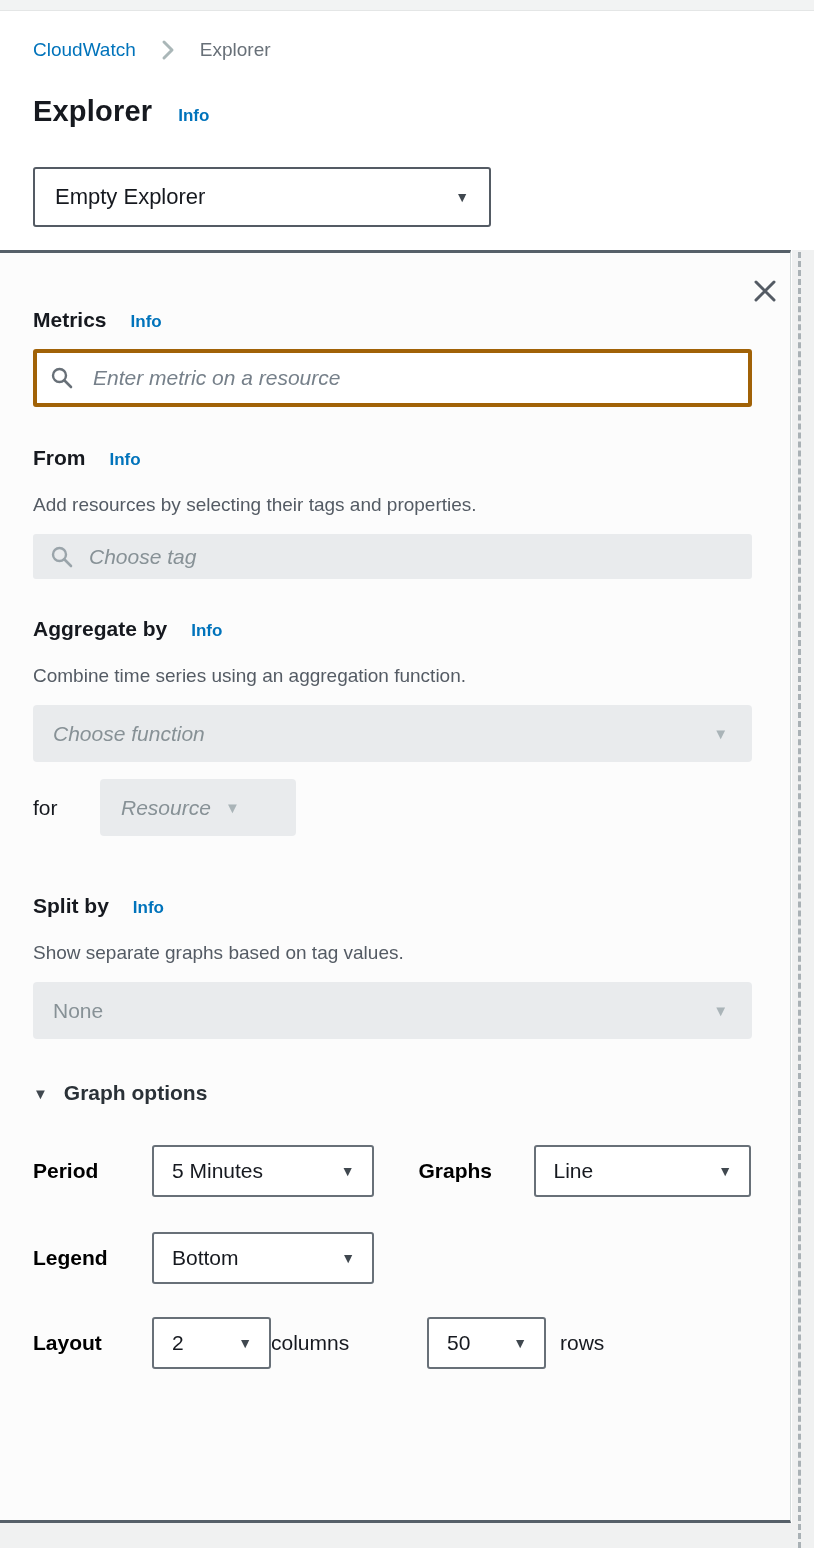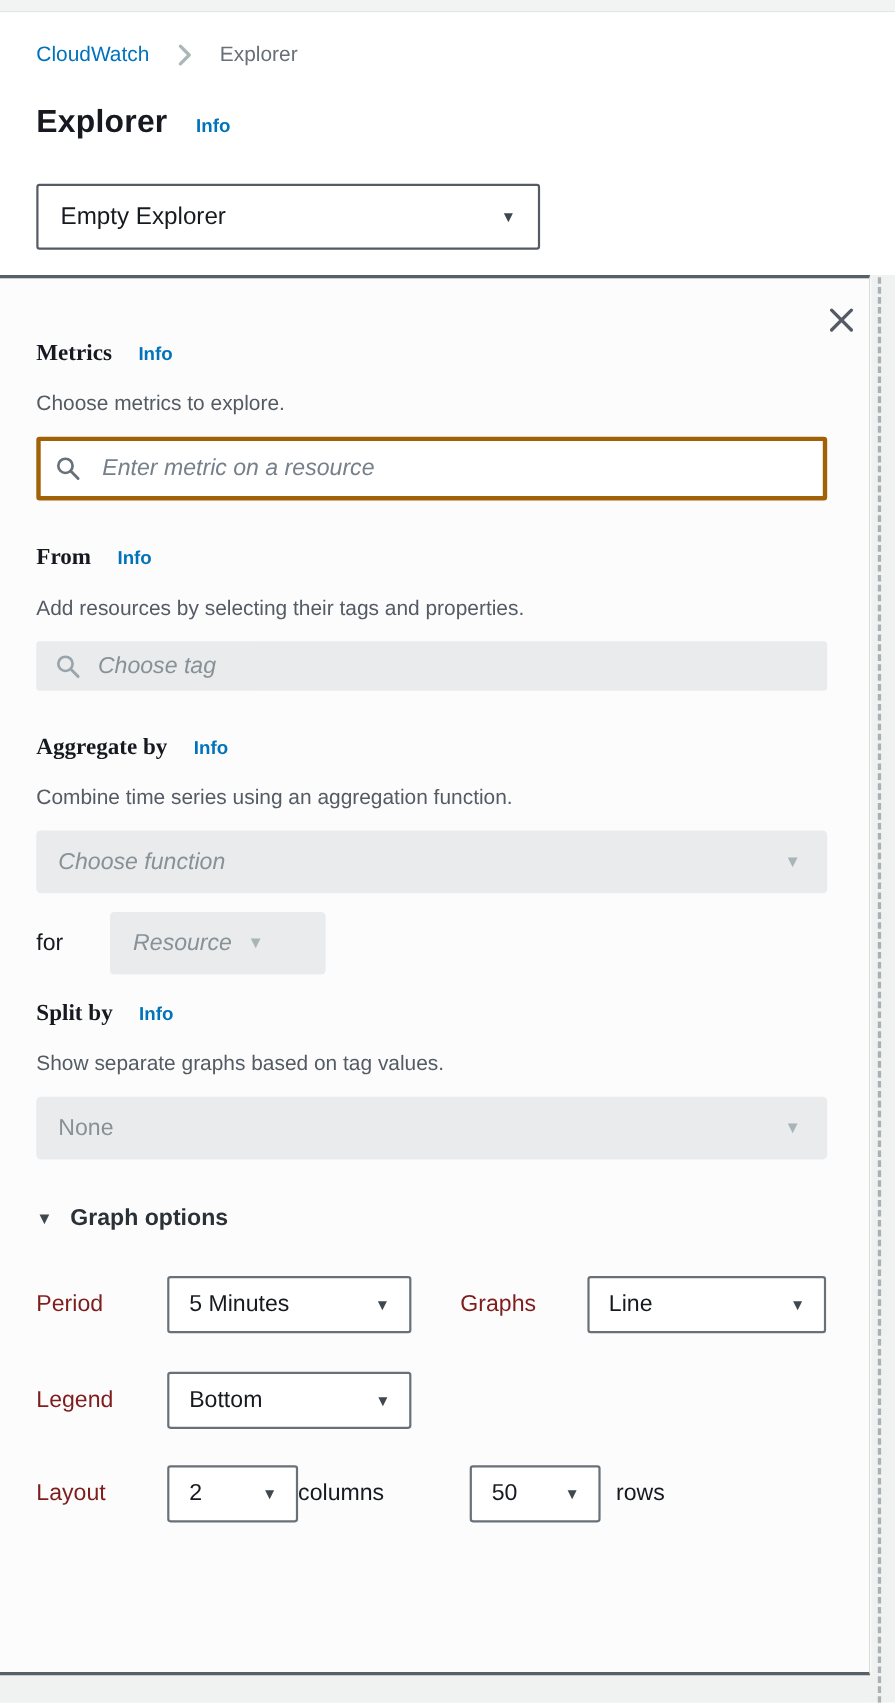--- a/index.html
+++ b/index.html
@@ -58,27 +58,27 @@
     background:#f0f1f1;
   }
 
   .close-btn {
     position:absolute; top:24px; right:10px; width:30px; height:30px;
     display:flex; align-items:center; justify-content:center;
     background:transparent; border:none; cursor:pointer;
   }
 
   .sec-heading { display:flex; align-items:baseline; gap:24px; }
-  .sec-heading h2 { font-size:21px; font-weight:700; color:#16191f;font-family:Liberation Serif, serif; }
+  .sec-heading h2 { font-size:21px; font-weight:700; color:#16191f; }
   .sec-desc { font-size:19px; color:#545b64; margin-top:23px; line-height:24px; }
 
   .m-metrics { margin-top:55px; }
   .m-from { margin-top:39px; }
   .m-agg { margin-top:38px; }
-  .m-split { margin-top:22px; }
+  .m-split { margin-top:58px; }
 
   .search-wrap { position:relative; margin-top:17px; width:719px; }
   .search-input {
     width:100%; height:58px; border:4px solid #a16207; border-radius:3px;
     background:#ffffff; font-family:"Liberation Sans", sans-serif;
     font-size:21px; color:#16191f; padding:0 18px 0 56px; outline:none;
   }
   .search-input::placeholder { font-style:italic; color:#76808a; opacity:1; }
   .search-wrap.disabled .search-input {
     border:none; background:#e9ebed; height:45px;
@@ -104,21 +104,21 @@
 
   .graph-opt-head {
     margin-top:40px; display:flex; align-items:center; gap:16px; cursor:pointer;
     font-size:21px; font-weight:700; color:#2a3137; height:28px;
   }
 
   .opt-row { display:flex; align-items:center; }
   .row-1 { margin-top:38px; }
   .row-2 { margin-top:35px; }
   .row-3 { margin-top:33px; }
-  .opt-label { font-size:21px; color:#7f1d1d; width:119px; flex:0 0 auto; }
+  .opt-label { font-size:21px; color:#000000; width:119px; flex:0 0 auto;font-weight:bold; }
   .opt-select {
     height:52px; border:2px solid #687078; border-radius:3px; background:#fff;
     display:flex; align-items:center; justify-content:space-between;
     padding:0 17px 0 18px; font-size:21px; color:#16191f; cursor:pointer;
   }
   .w-220 { width:222px; }
   .w-218 { width:218px; }
   .w-119 { width:119px; }
   .lbl-graphs { width:115px; margin-left:45px; }
   .unit-label { font-size:21px; color:#16191f; }
@@ -164,21 +164,20 @@
       <svg width="28" height="28" viewBox="0 0 28 28">
           <path d="M5 5 L23 23 M23 5 L5 23" stroke="#545b64" stroke-width="3" stroke-linecap="round" fill="none"></path>
         </svg>
     </span>
   </button>
 
   <div class="sec-heading m-metrics">
     <h2>Metrics</h2>
     <a class="info-link">Info</a>
   </div>
-  <p class="sec-desc">Choose metrics to explore.</p>
   <div class="search-wrap">
     <span class="search-icon-pos">
       <svg width="24" height="24" viewBox="0 0 24 24">
           <circle cx="9.5" cy="9.5" r="6.5" fill="none" stroke="#687078" stroke-width="2.4"></circle>
           <path d="M14.5 14.5 L21 21" stroke="#687078" stroke-width="2.6" stroke-linecap="round"></path>
         </svg>
     </span>
     <input class="search-input" type="text" placeholder="Enter metric on a resource" style="">
   </div>
 

